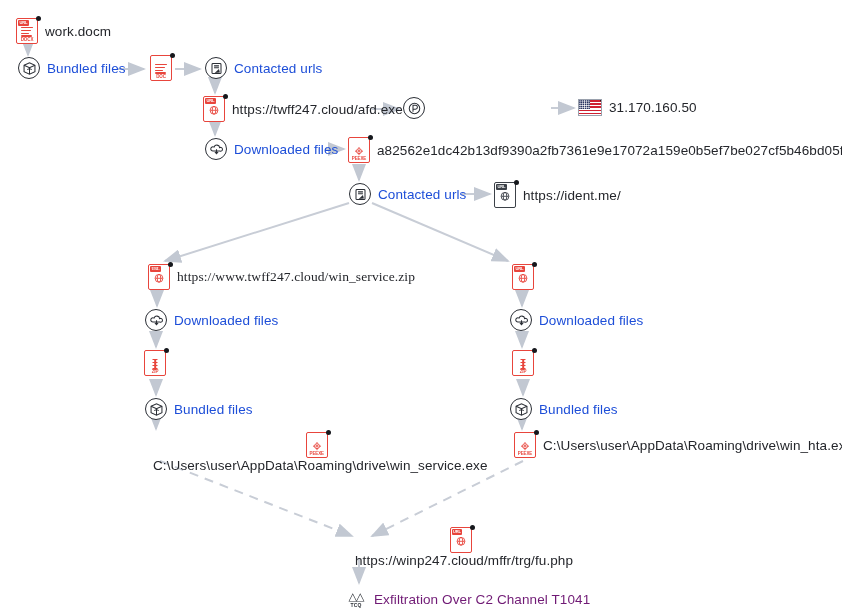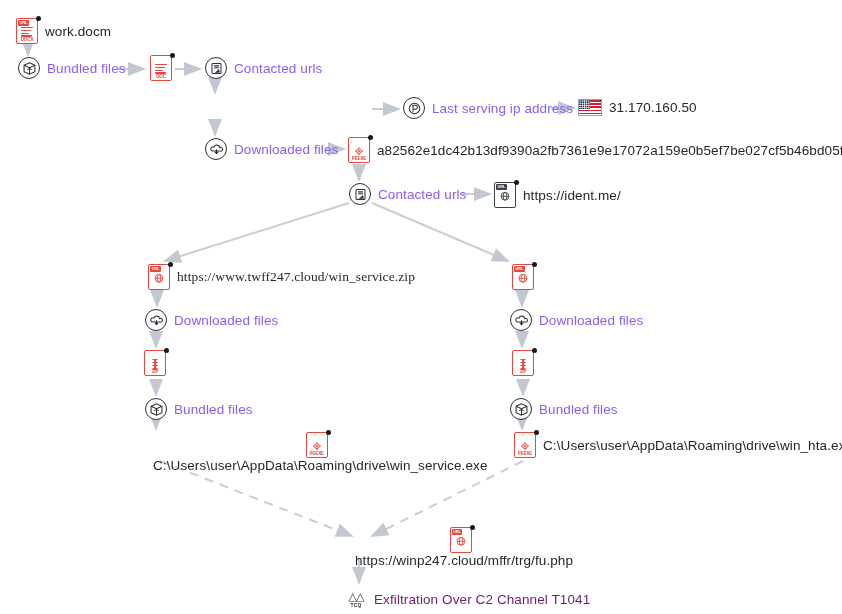--- a/index.html
+++ b/index.html
@@ -13,21 +13,21 @@
   }
   #canvas{position:absolute;left:0;top:9px;width:842px;height:552px;}
   #edges{position:absolute;left:0;top:0;width:842px;height:614px;pointer-events:none;}
 
   .node{position:absolute;display:flex;align-items:center;white-space:nowrap;}
   .node .lbl{margin-left:7px;font-size:13.5px;letter-spacing:.1px;}
 
   
   .entity .lbl{color:#24262b;}
   
-  .rel .lbl{color:#8b5cf6;font-size:13.5px;}
+  .rel .lbl{color:#1d4ed8;font-size:13.5px;}
   .tech .lbl{color:#701a75;}
 
   
   .fileicon{
     position:relative;width:22px;height:26px;box-sizing:border-box;
     border:1.6px solid #e8453c;border-radius:2px;background:#fff;
     display:flex;flex-direction:column;align-items:center;justify-content:center;
     flex:0 0 auto;
   }
   .fileicon.grey{border-color:#3c4148;}
@@ -188,31 +188,44 @@
           <g fill="none" stroke="#2b2f36" stroke-width="1.1">
             <rect x="3.2" y="2.6" width="9.6" height="10.8" rx="1"></rect>
             <path d="M5.4 5.2 L10.6 5.2 M5.4 7.2 L10.6 7.2"></path>
             <path d="M6 12.8 L10.6 8.6 L11.6 12.2 Z" fill="#2b2f36" stroke="none"></path>
           </g>
         </svg>
     </span>
     <span class="lbl">Contacted urls</span>
   </div>
 
+  <div class="node entity" style="left:203px;top:87px;">
+    <div class="fileicon">
+      <span class="dot"></span>
+      <span class="tag">URL</span>
+      <svg class="glyph" width="12" height="12" viewBox="0 0 16 16">
+          <g fill="none" stroke="#e8453c" stroke-width="1.2">
+            <circle cx="8" cy="8.4" r="5.2"></circle>
+            <ellipse cx="8" cy="8.4" rx="2.4" ry="5.2"></ellipse>
+            <path d="M3 8.4 L13 8.4"></path>
+          </g>
+        </svg>
+    </div>
+    <span class="lbl">https://twff247.cloud/afd.exe</span>
+  </div>
 
   <div class="node rel" style="left:403px;top:88px;">
     <span class="circ">
       <svg class="inner" viewBox="0 0 16 16">
           <g fill="none" stroke="#2b2f36" stroke-width="1.1">
             <circle cx="8" cy="8" r="5.6"></circle>
             <path d="M6.4 11.4 L6.4 4.6 L9 4.6 A2.1 2.1 0 0 1 9 8.8 L6.4 8.8"></path>
           </g>
         </svg>
     </span>
-    <span class="lbl">Last serving ip address</span>
   </div>
 
   <div class="node entity" style="left:578px;top:90px;">
     <span class="flag">
       <span class="stripes"></span>
         <span class="canton"></span>
         <span class="stars"></span>
       <span class="dot"></span>
     </span>
     <span class="lbl">31.170.160.50</span>

